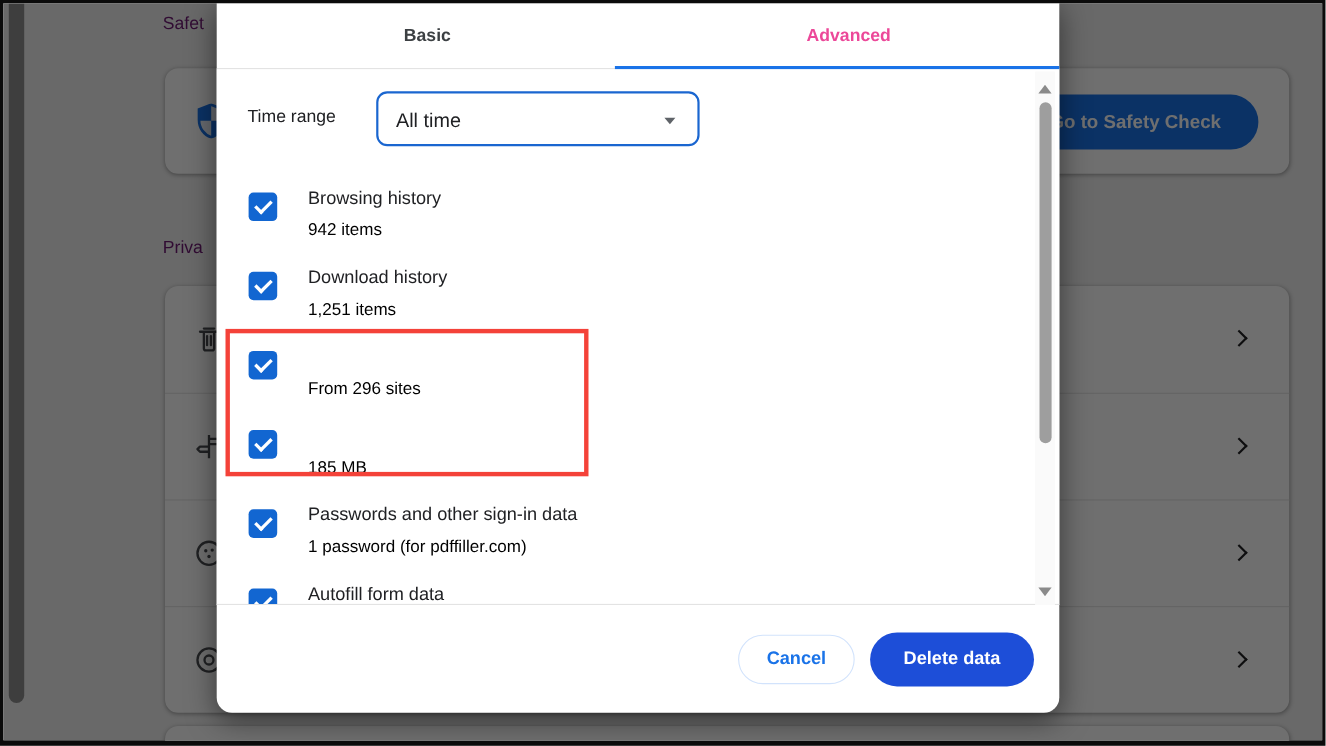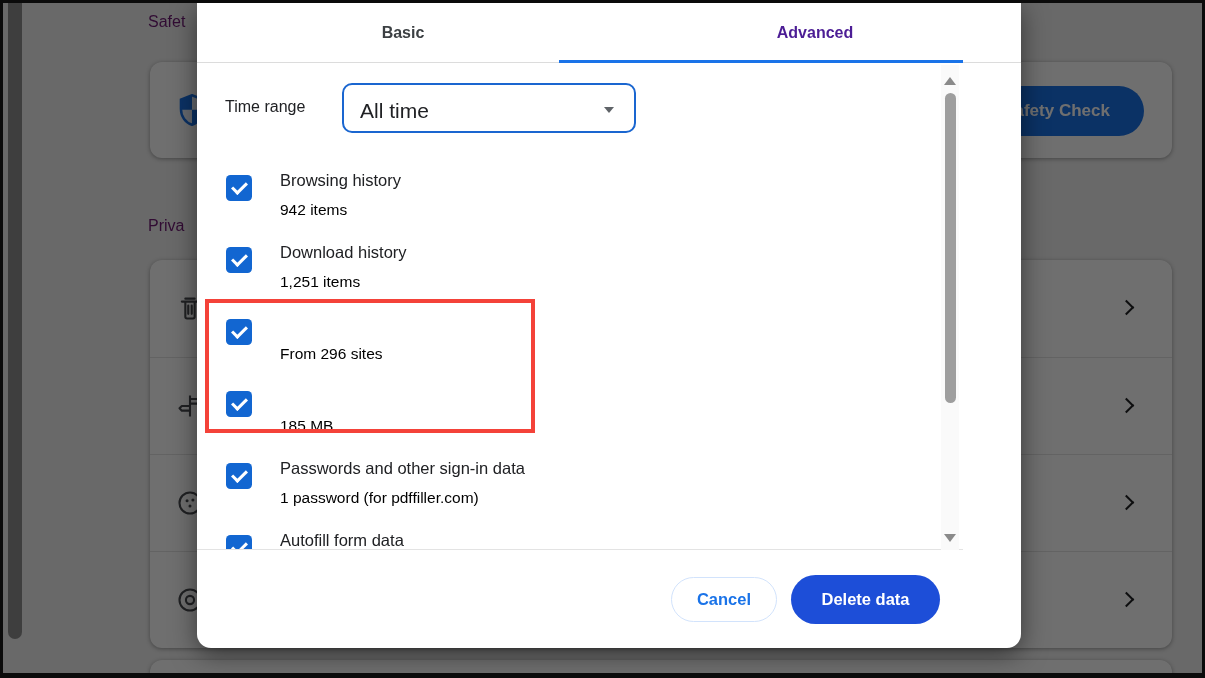--- a/index.html
+++ b/index.html
@@ -20,33 +20,33 @@
   .go-safety-btn { position:absolute; left:770px; top:24px; width:224px; height:50px; border-radius:25px; background:#1a73e8; color:#ffffff; font-size:17px; font-weight:700; display:flex; align-items:center; justify-content:center; border:none; }
 
   .privacy-row { position:absolute; left:0; width:1022px; height:97px; }
   .privacy-row + .privacy-row { border-top:1px solid #e4e4e4; }
   .row-icon { position:absolute; left:26px; top:34px; width:28px; height:28px; }
   .chev { position:absolute; right:40px; top:42px; width:11px; height:11px; border-top:2.6px solid #202124; border-right:2.6px solid #202124; transform:rotate(45deg); }
 
   .scrim { position:absolute; left:0; top:0; width:1199px; height:670px; background:rgba(0,0,0,0.565); }
 
   
-  .dialog { position:absolute; left:194px; top:0; width:824px; height:645px; background:#ffffff; border-radius:0 0 14px 14px; box-shadow:0 6px 26px rgba(0,0,0,0.5); }
+  .dialog { position:absolute; left:194px; top:0; width:766px; height:645px; background:#ffffff; border-radius:0 0 14px 14px; box-shadow:0 6px 26px rgba(0,0,0,0.5); }
 
   .tabbar { position:relative; height:60px; border-bottom:1px solid #dcdcdc; display:flex; }
   .tab { flex:1; display:flex; align-items:center; justify-content:center; font-size:16px; font-weight:700; cursor:pointer; }
   .tab-basic { color:#3c4043; }
-  .tab-advanced { color:#4c1d95;text-align:right; }
+  .tab-advanced { color:#ec4899;text-align:right; }
   .tab-underline { position:absolute; left:362px; bottom:-1px; width:404px; height:3.5px; background:#1a73e8; }
 
   .scroll-view { position:absolute; left:0; top:60px; width:766px; height:487px; overflow:hidden; border-bottom:1px solid #e3e3e3; background:#fff; }
 
   .time-label { position:absolute; left:28px; top:35px; font-size:16px; color:#202124; }
   .time-select { position:absolute; left:145px; top:20px; width:294px; height:50px; border:2.5px solid #1a66d0; border-radius:10px; background:#fff; }
-  .time-select-value { position:absolute; left:16px; top:14px; font-size:21px; color:#202124; }
+  .time-select-value { position:absolute; left:16px; top:14px; font-size:18px; color:#202124; }
   .select-caret { position:absolute; right:20px; top:22px; width:0; height:0; border-left:5.5px solid transparent; border-right:5.5px solid transparent; border-top:6.5px solid #5f6368; }
 
   .clear-item { position:absolute; left:0; width:740px; height:72px; }
   .cbox { position:absolute; left:29px; top:12px; width:26px; height:26px; background:#1266d1; border-radius:4.5px; }
   .cbox::after { content:""; position:absolute; left:6px; top:6.5px; width:12px; height:6px; border-left:3px solid #fff; border-bottom:3px solid #fff; transform:rotate(-45deg); }
   .item-label { position:absolute; left:83px; top:8px; font-size:16.5px; color:#202124; }
   .item-sub { position:absolute; left:83px; top:38px; font-size:15.5px; color:#000000; }
 
   .red-box { position:absolute; left:8px; top:236px; width:330px; height:134px; border:4px solid #f44239; z-index:6; }
 

